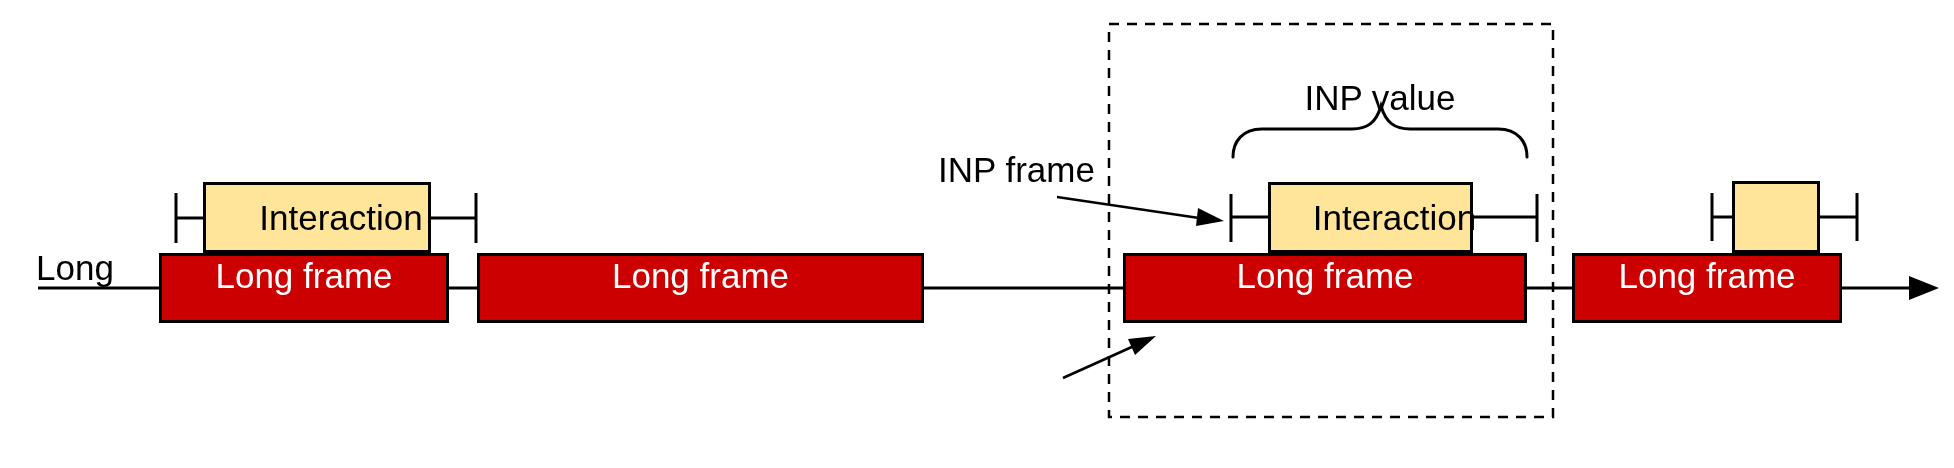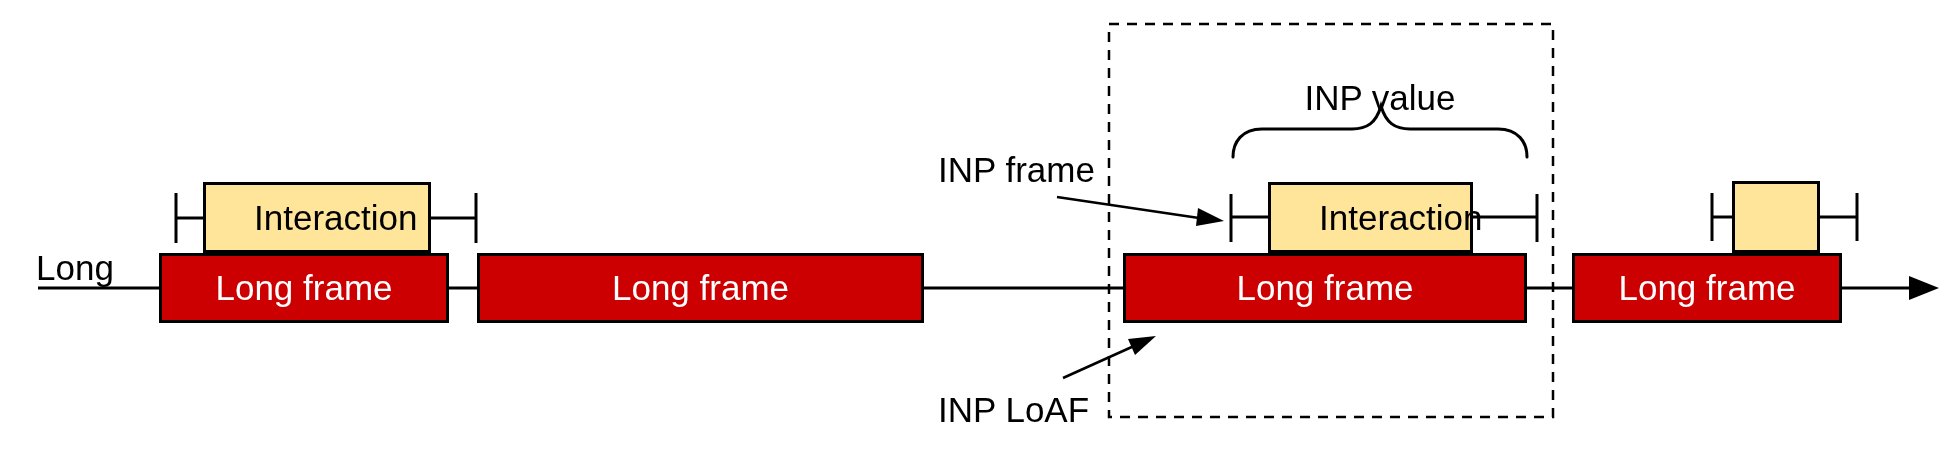--- a/index.html
+++ b/index.html
@@ -28,35 +28,35 @@
   }
   .stroke-line { stroke: var(--stroke); fill: none; }
   .stroke-fill { fill: var(--stroke); stroke: none; }
   .frame {
     position: absolute;
     top: 253px;
     height: 70px;
     background: var(--frame-fill);
     border: 3px solid var(--stroke);
     display: flex;
-    align-items: center;
+    align-items: flex-start;
     justify-content: center;
     color: var(--frame-text);
     font-size: 35px;
     white-space: nowrap;
   }
   .interaction {
     position: absolute;
     top: 182px;
     height: 71px;
     background: var(--interaction-fill);
     border: 3px solid var(--stroke);
     display: flex;
     align-items: center;
-    justify-content: flex-start;
+    justify-content: center;
     color: #000;
     font-size: 35px;
     white-space: nowrap;
     padding-left: 48px;
   }
   .label {
     position: absolute;
     font-size: 35px;
     line-height: 36px;
     color: #000;
@@ -124,15 +124,14 @@
   </div>
   <div class="interaction" style="left:1268px; width:205px;">
     <span>Interaction</span>
   </div>
   <div class="interaction" style="left:1732px; width:88px; top:181px; height:72px;">
     <span></span>
   </div>
 
   <div class="label" style="left:938px; top:152px;">INP frame</div>
   <div class="label label-center" style="left:1230px; top:44px; width:300px;">INP value</div>
-  <div class="label" style="left:938px; top:392px;">INP LoAF</div>
 
 </div>
 
 </body></html>

